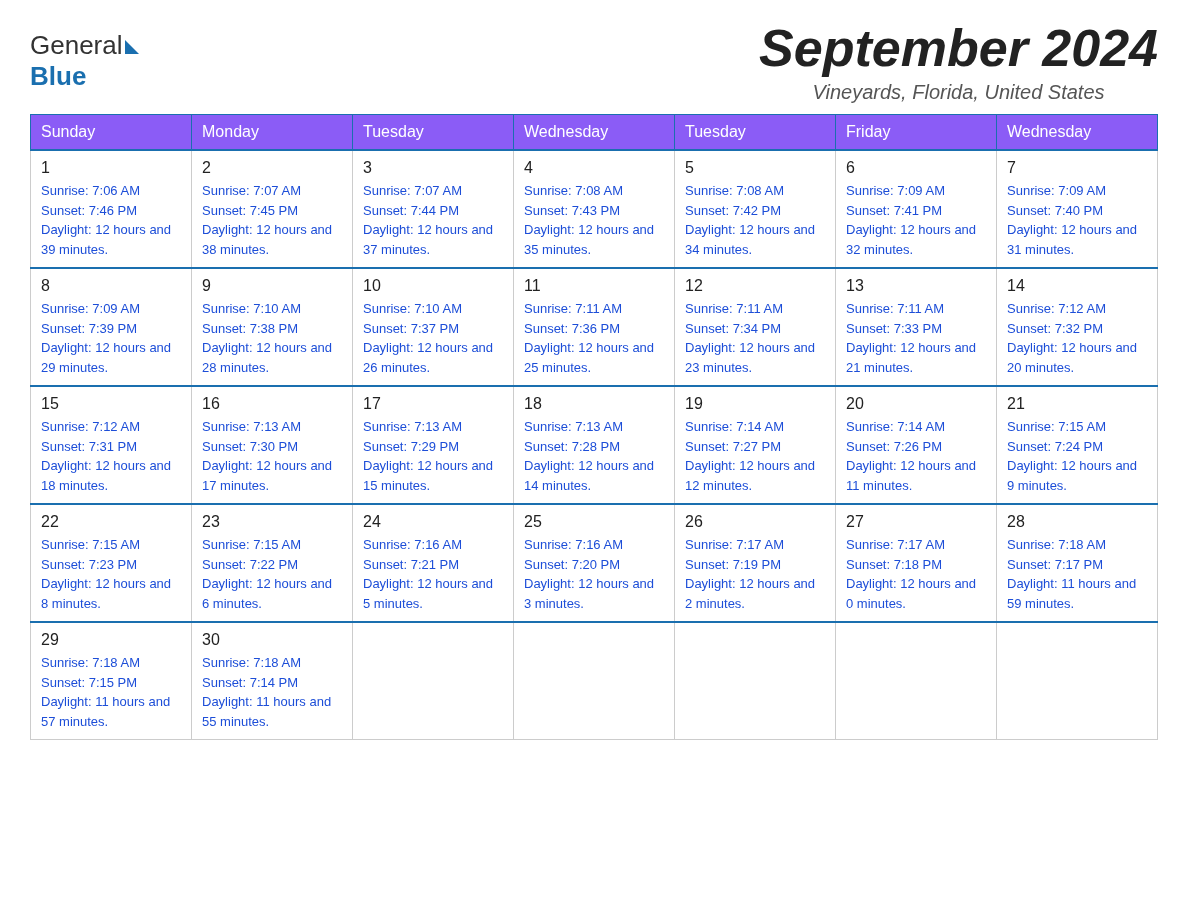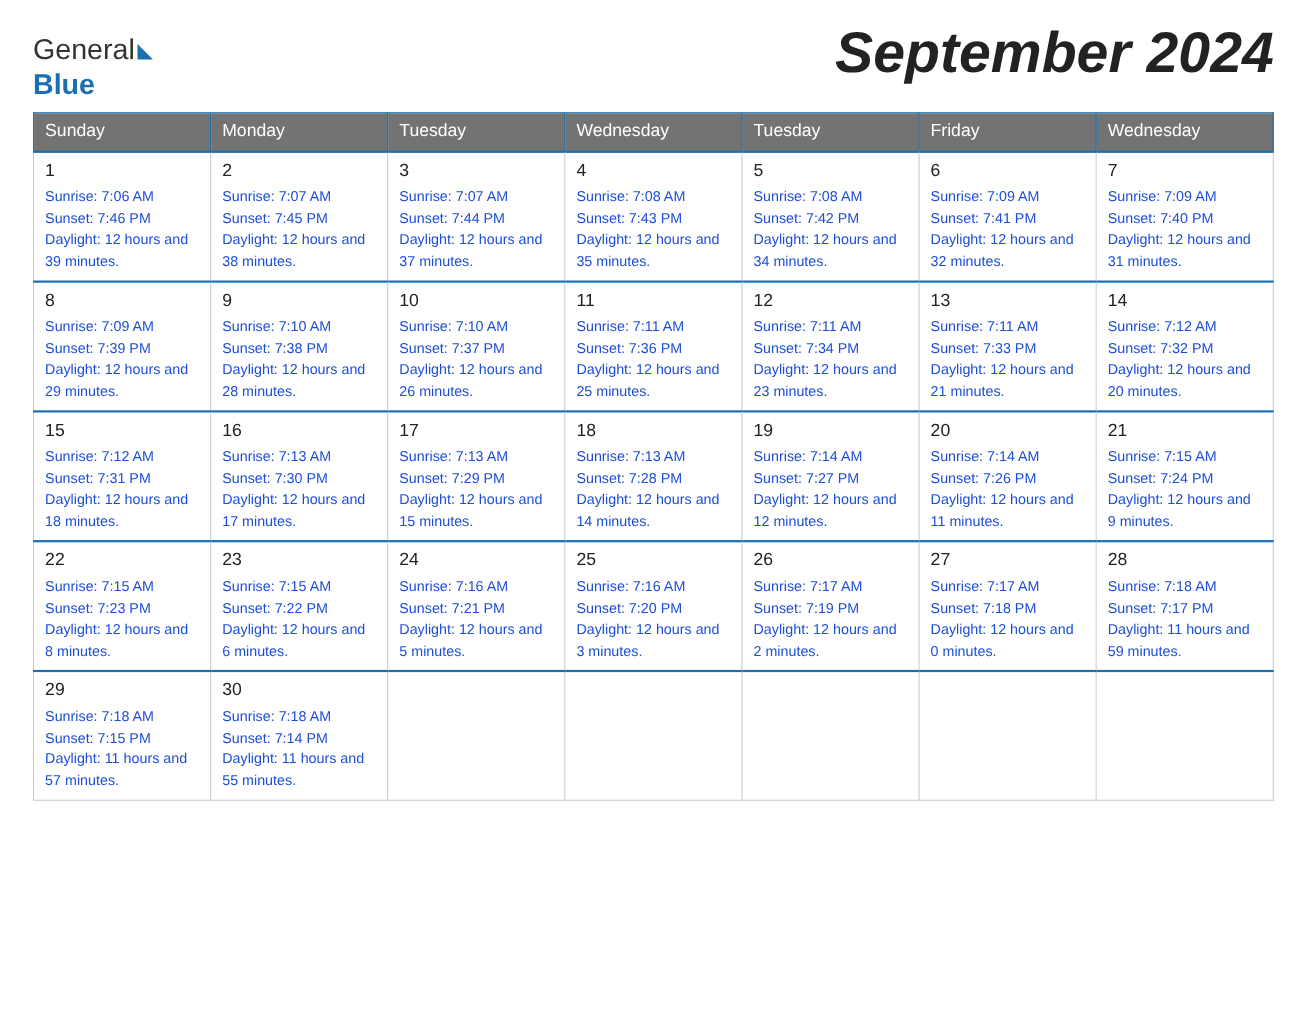--- a/index.html
+++ b/index.html
@@ -64,21 +64,21 @@
       font-size: 20px;
       color: #555;
       margin-top: 4px;
     }
     .calendar {
       width: 100%;
       border-collapse: collapse;
       margin-top: 10px;
     }
     .calendar th {
-      background-color: #737373;
+      background-color: #8b5cf6;
       color: #fff;
       font-size: 16px;
       font-weight: normal;
       padding: 8px 10px;
       text-align: left;
       border: 1px solid #1a6faf;
     }
     .calendar td {
       vertical-align: top;
       padding: 8px 10px;
@@ -119,20 +119,21 @@
     <div class="logo-block">
       <div class="logo-top-line">
         <span class="logo-text-general">General</span>
         <span class="logo-arrow"></span>
       </div>
       <span class="logo-blue">Blue</span>
     </div>
   </div>
   <div class="title-block">
     <div class="month-title">September 2024</div>
+    <div class="subtitle">Vineyards, Florida, United States</div>
   </div>
 </div>
 
 <table class="calendar">
   <thead>
     <tr>
       <th>Sunday</th>
       <th>Monday</th>
       <th>Tuesday</th>
       <th>Wednesday</th>

